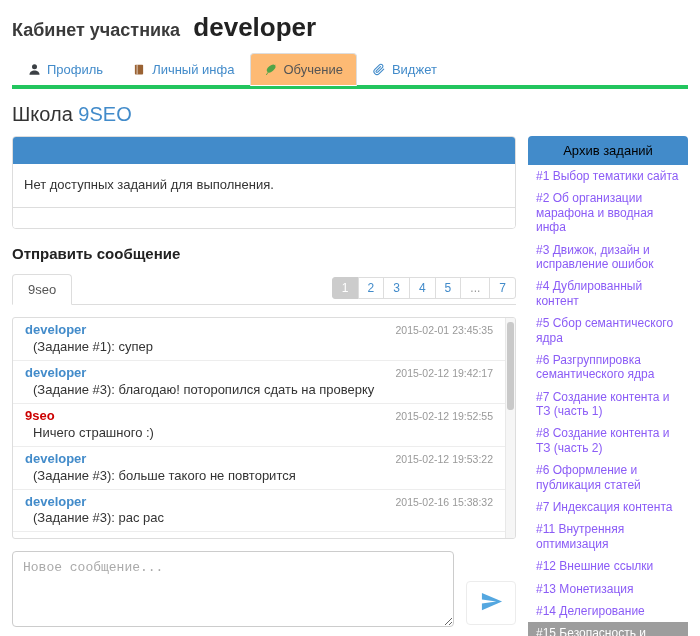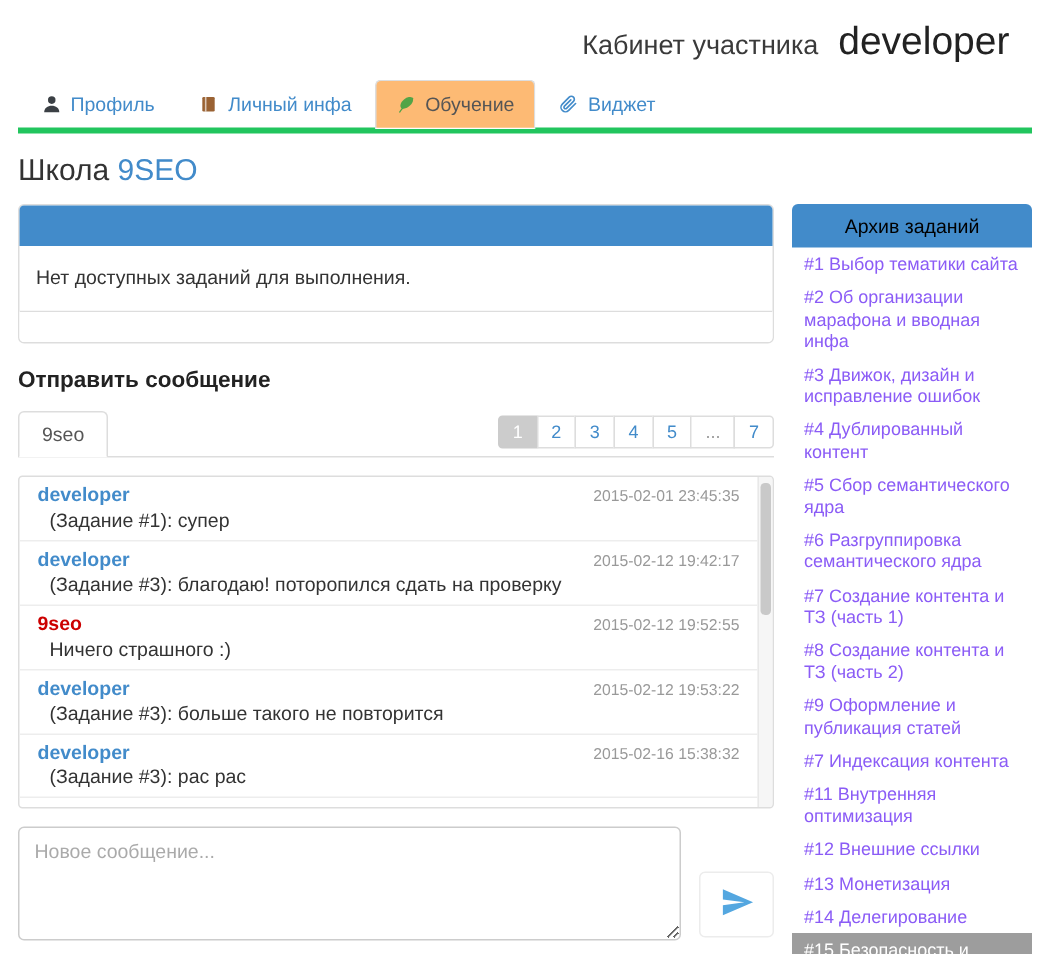--- a/index.html
+++ b/index.html
@@ -4,21 +4,21 @@
 <style>
   * { box-sizing: border-box; margin: 0; padding: 0; }
   html, body { width: 700px; height: 636px; overflow: hidden; }
   body {
     font-family: "Liberation Sans", "DejaVu Sans", sans-serif;
     font-size: 13px; color: #333; background: #fff;
   }
   .page { padding: 10px 12px 0; }
 
   
-  .page-title { margin: 2px 15px 6px; font-weight: 400; text-align: right; }
+  .page-title { margin: 2px 0 6px; font-weight: 700; }
   .title-prefix { font-size: 18px; color: #3a3a3a; }
   .title-user { font-size: 26px; color: #222; margin-left: 6px; }
 
   
   .nav-tabs { display: flex; border-bottom: 4px solid #22c55e; margin-top: 10px; padding-left: 2px; }
   .tab {
     display: flex; align-items: center; gap: 6px;
     padding: 8px 13px; color: #428bca; font-size: 13px; cursor: pointer;
     border: 1px solid transparent; border-radius: 4px 4px 0 0;
     margin-bottom: -1px; margin-right: 2px; text-decoration: none;
@@ -63,21 +63,21 @@
   .messages-inner { margin-right: 10px; }
   .msg { padding: 5px 12px; border-bottom: 1px solid #ededed; }
   .msg-head { display: flex; justify-content: space-between; align-items: baseline; line-height: 1.15; }
   .msg-author { font-weight: 700; font-size: 13px; text-decoration: none; cursor: pointer; }
   .msg-time { color: #999; font-size: 10.5px; }
   .msg-text { margin-top: 2px; padding-left: 8px; color: #333; line-height: 1.15; }
   .scrollbar { position: absolute; top: 0; right: 0; bottom: 0; width: 10px; background: #f6f6f6; border-left: 1px solid #e8e8e8; cursor: pointer; }
   .scroll-thumb { position: absolute; top: 4px; left: 1px; width: 7px; height: 88px; background: #c9c9c9; border-radius: 3px; cursor: grab; }
 
   
-  .compose-row { display: flex; gap: 12px; margin-top: 12px; align-items: flex-end; }
+  .compose-row { display: flex; gap: 12px; margin-top: 12px; align-items: flex-end; font-family: Liberation Mono, monospace; }
   .compose-input {
     flex: 1; height: 76px; border: 1px solid #ccc; border-radius: 4px;
     padding: 8px 10px; font-family: inherit; font-size: 13px; color: #555; resize: both;
   }
   .compose-input::placeholder { color: #aaa; }
   .send-btn {
     width: 50px; height: 44px; background: #fff; border: 1px solid #ececec;
     border-radius: 4px; display: flex; align-items: center; justify-content: center;
     cursor: pointer; margin-bottom: 2px;
   }
@@ -232,21 +232,21 @@
       <div class="sidebar-header">Архив заданий</div>
       <div class="sidebar-list">
           <a class="archive-item">#1 Выбор тематики сайта</a>
           <a class="archive-item">#2 Об организации марафона и вводная инфа</a>
           <a class="archive-item">#3 Движок, дизайн и исправление ошибок</a>
           <a class="archive-item">#4 Дублированный контент</a>
           <a class="archive-item">#5 Сбор семантического ядра</a>
           <a class="archive-item">#6 Разгруппировка семантического ядра</a>
           <a class="archive-item">#7 Создание контента и ТЗ (часть 1)</a>
           <a class="archive-item">#8 Создание контента и ТЗ (часть 2)</a>
-          <a class="archive-item">#9 Оформление и публикация статей</a>
+          <a class="archive-item">#6 Оформление и публикация статей</a>
           <a class="archive-item">#7 Индексация контента</a>
           <a class="archive-item">#11 Внутренняя оптимизация</a>
           <a class="archive-item">#12 Внешние ссылки</a>
           <a class="archive-item">#13 Монетизация</a>
           <a class="archive-item">#14 Делегирование</a>
           <a class="archive-item active">#15 Безопасность и ответы на вопросы</a>
         </div>
     </div>
 
   </div>

